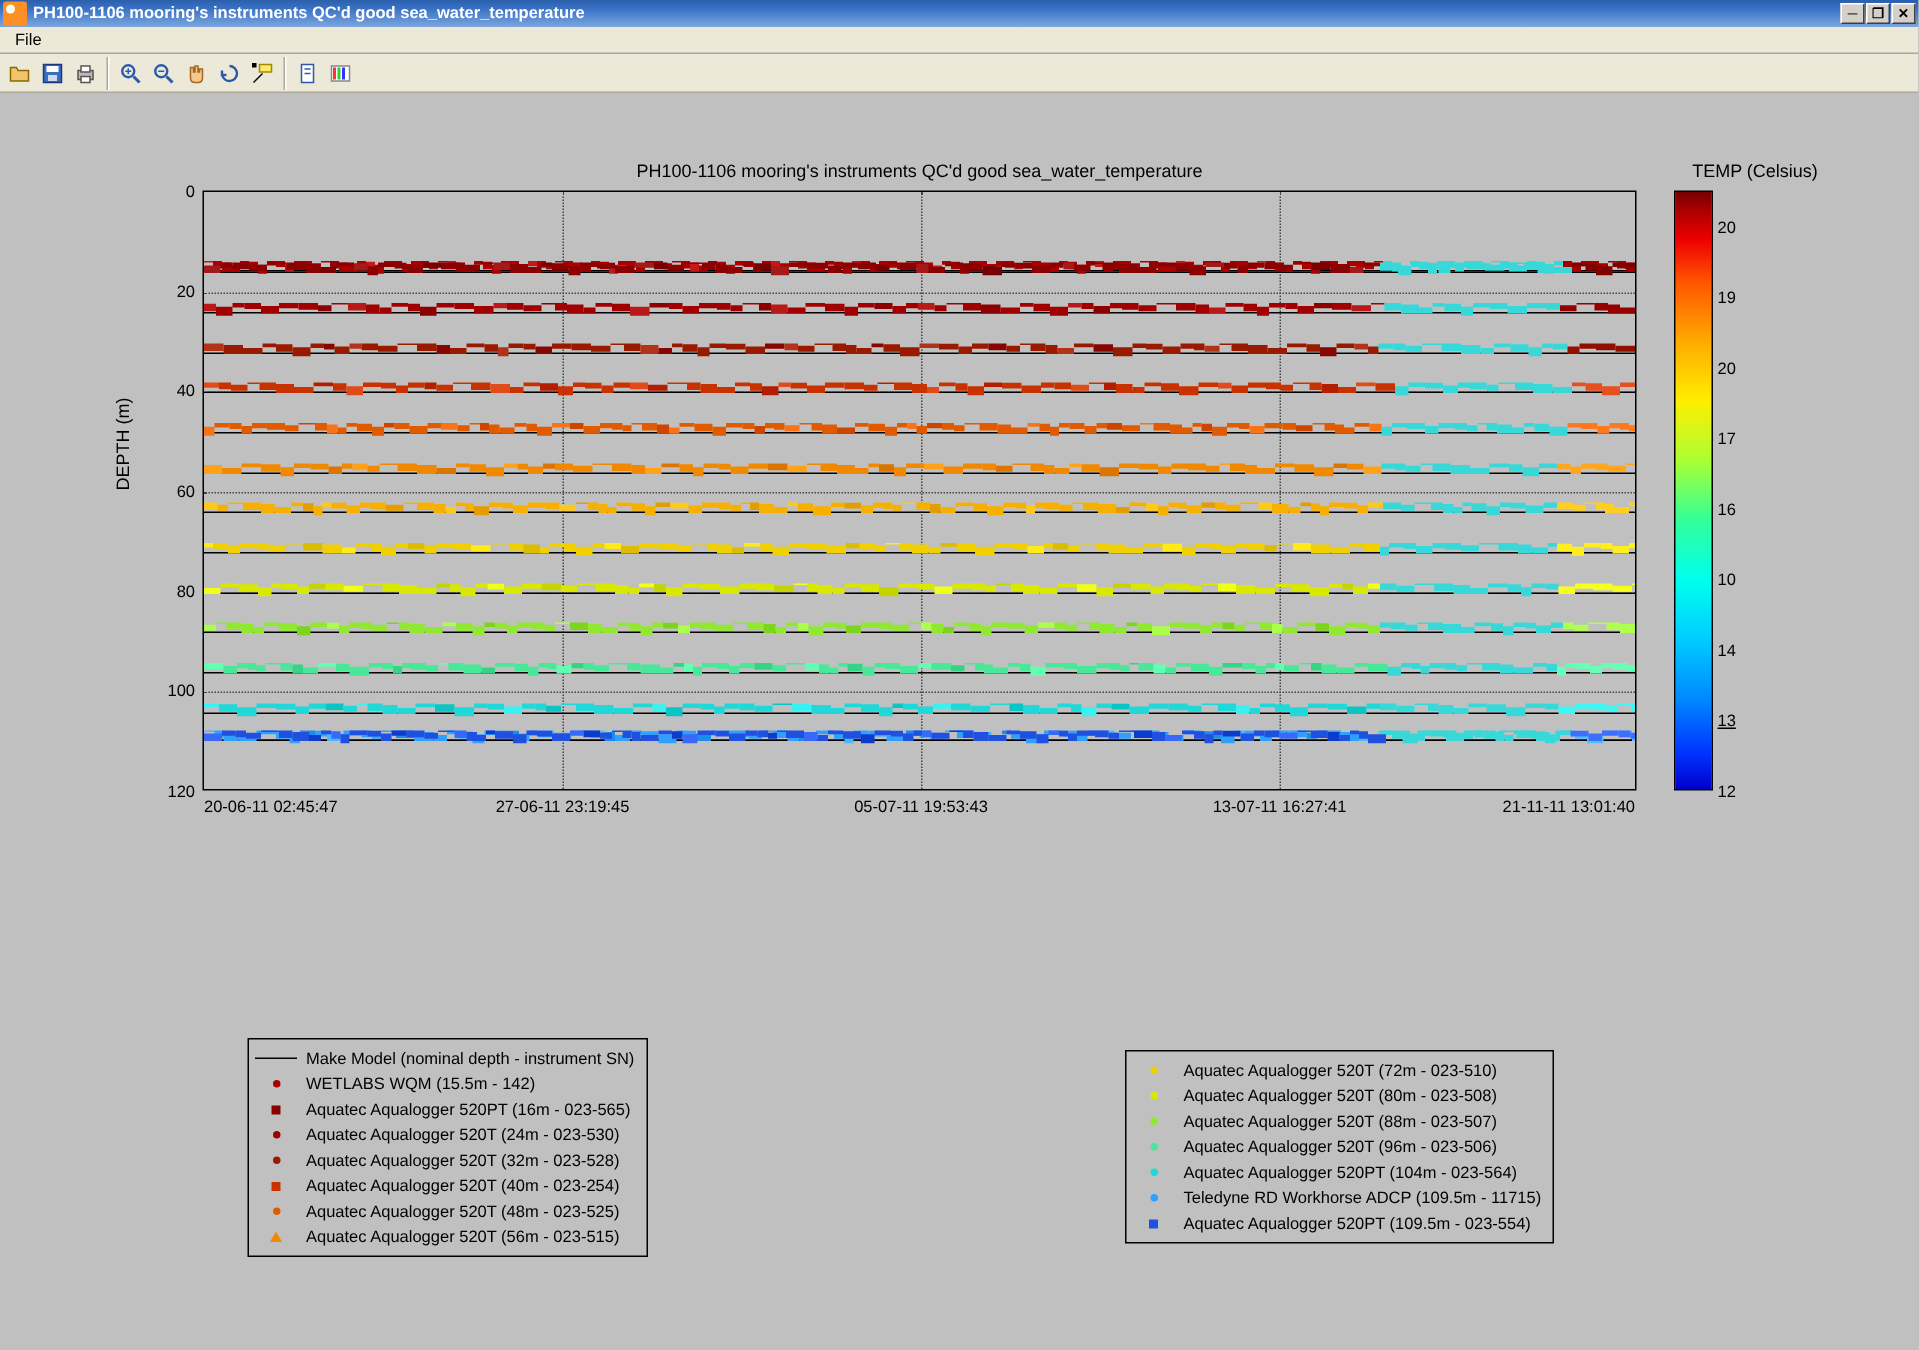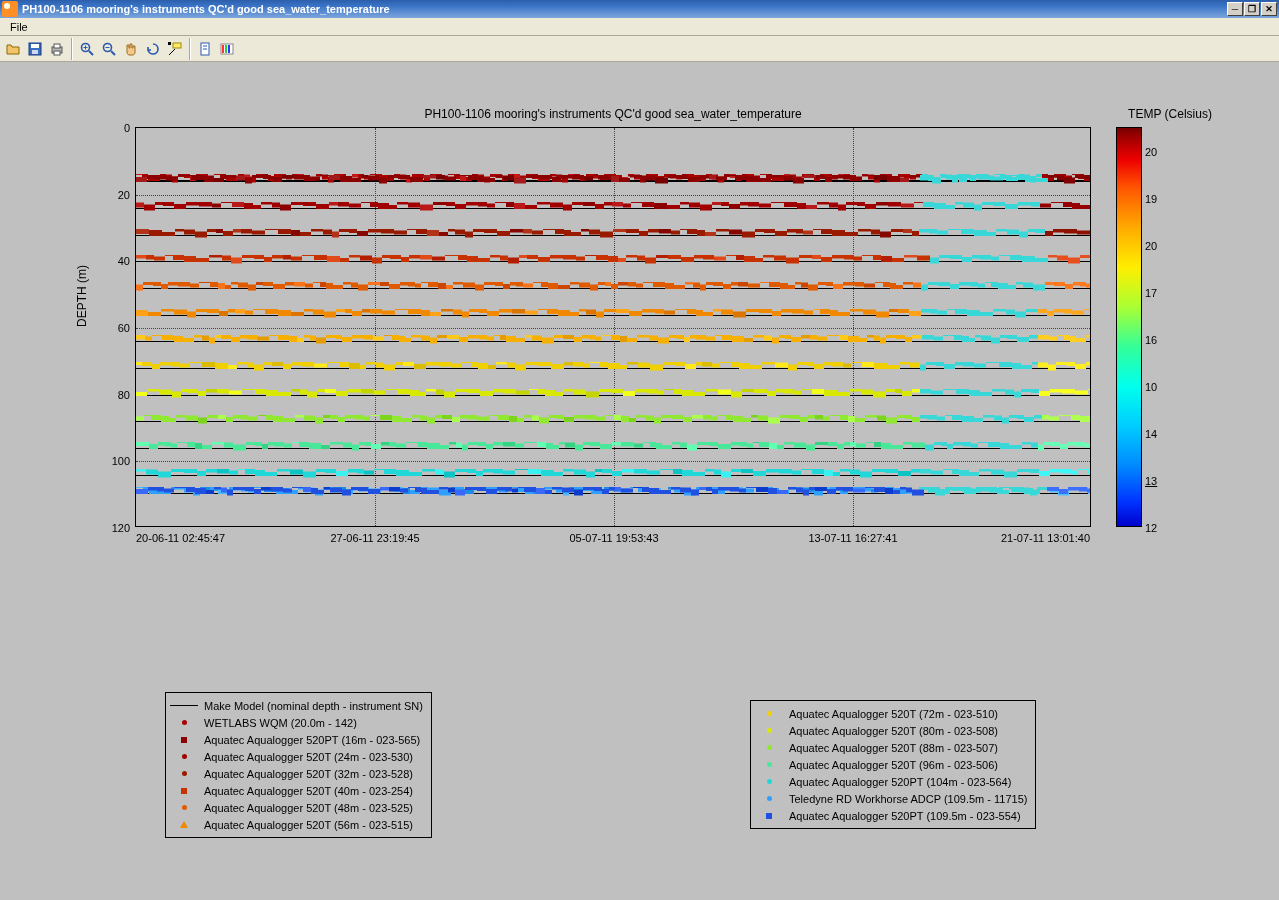--- a/index.html
+++ b/index.html
@@ -165,21 +165,21 @@
       <div class="grid-h" style="top: 333.333px;"></div>
       <div class="ytick" style="top: 333.333px;">100</div>
       <div class="ytick" style="top: 400px;">120</div>
       <div class="xtick" style="left: 0px;">20-06-11 02:45:47</div>
       <div class="grid-v" style="left: 239px;"></div>
       <div class="xtick" style="left: 239px; transform: translateX(-50%);">27-06-11 23:19:45</div>
       <div class="grid-v" style="left: 478px;"></div>
       <div class="xtick" style="left: 478px; transform: translateX(-50%);">05-07-11 19:53:43</div>
       <div class="grid-v" style="left: 717px;"></div>
       <div class="xtick" style="left: 717px; transform: translateX(-50%);">13-07-11 16:27:41</div>
-      <div class="xtick" style="right: 0px;">21-07-11 13:01:40</div>
+      <div class="xtick" style="right: 0px;">21-11-11 13:01:40</div>
       <div class="nominal" style="top: 51.6667px;"></div>
       <div class="nominal" style="top: 53.3333px;"></div>
       <div class="nominal" style="top: 80px;"></div>
       <div class="nominal" style="top: 106.667px;"></div>
       <div class="nominal" style="top: 133.333px;"></div>
       <div class="nominal" style="top: 160px;"></div>
       <div class="nominal" style="top: 186.667px;"></div>
       <div class="nominal" style="top: 213.333px;"></div>
       <div class="nominal" style="top: 240px;"></div>
       <div class="nominal" style="top: 266.667px;"></div>
@@ -1766,21 +1766,21 @@
 
   <div class="legend" id="legend-left" style="left:165px; top:630px;">
       <div class="row">
         <span class="sw line"></span>
         <span>Make Model (nominal depth - instrument SN)</span>
       </div>
       <div class="row">
         <span class="sw">
           <span class="marker" style="background:#aa0000;border-radius:50%;width:5px;height:5px;"></span>
         </span>
-        <span>WETLABS WQM (20.0m - 142)</span>
+        <span>WETLABS WQM (15.5m - 142)</span>
       </div>
       <div class="row">
         <span class="sw">
           <span class="marker" style="background:#8b0000;"></span>
         </span>
         <span>Aquatec Aqualogger 520PT (16m - 023-565)</span>
       </div>
       <div class="row">
         <span class="sw">
           <span class="marker" style="background:#a00000;border-radius:50%;width:5px;height:5px;"></span>

